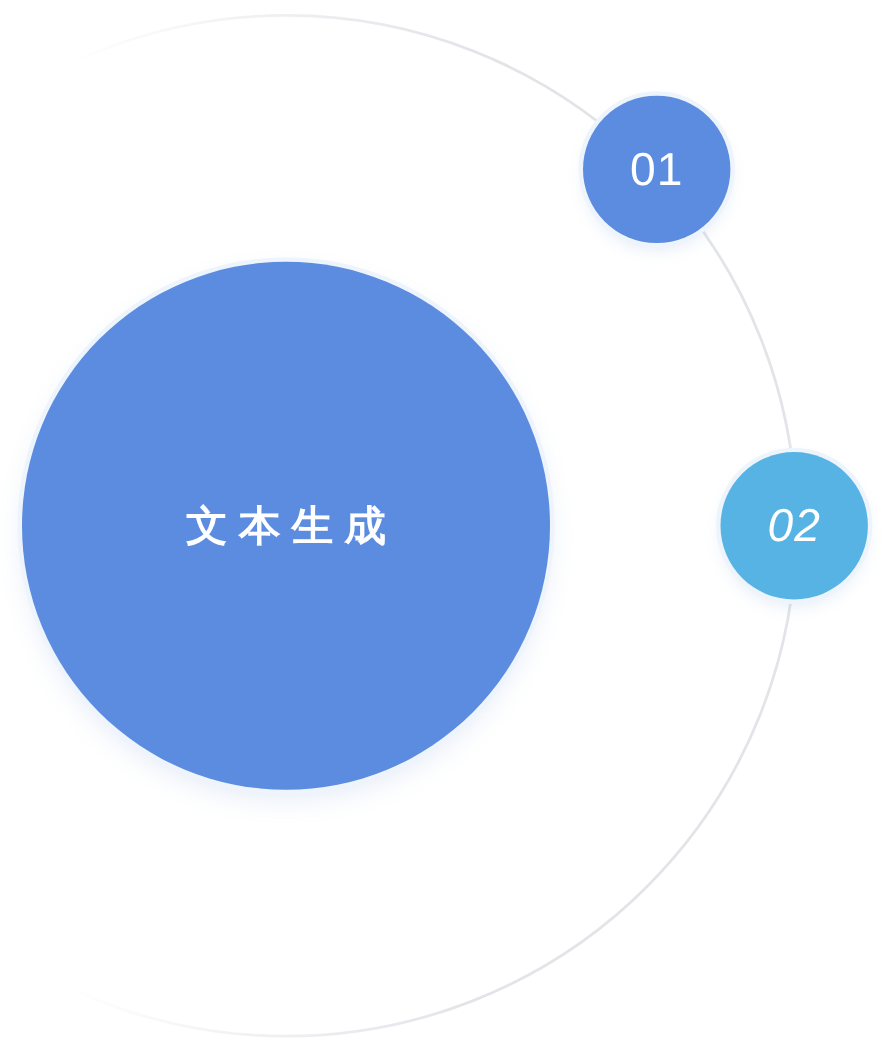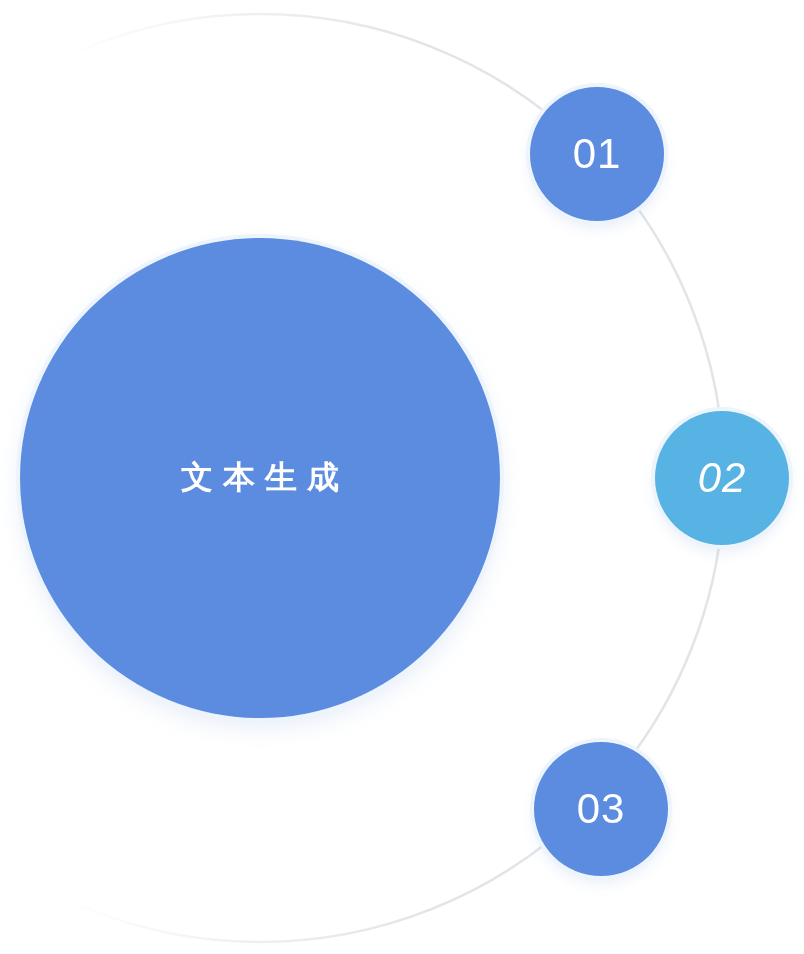--- a/index.html
+++ b/index.html
@@ -31,21 +31,21 @@
     justify-content: center;
     color: var(--node-text, #ffffff);
     user-select: none;
   }
   .center-node {
     left: 20px;
     top: 238px;
     width: 480px;
     height: 480px;
     background: var(--primary, #5b8ce0);
-    font-size: 32px;
+    font-size: 38px;
     font-weight: 700;
     letter-spacing: 10px;
     padding-left: 10px;
     box-sizing: border-box;
     box-shadow: 0 0 0 4px var(--halo, #eef4fc), 0 10px 22px rgba(110, 150, 210, 0.16);
   }
   .step-node {
     width: 134px;
     height: 134px;
     font-size: 42px;
@@ -78,17 +78,14 @@
   </div>
 
   <div class="node step-node step-0">
     <span>01</span>
   </div>
 
   <div class="node step-node step-1">
     <span>02</span>
   </div>
 
-  <div class="node step-node step-2">
-    <span>03</span>
-  </div>
 
 </div>
 
 </body></html>

